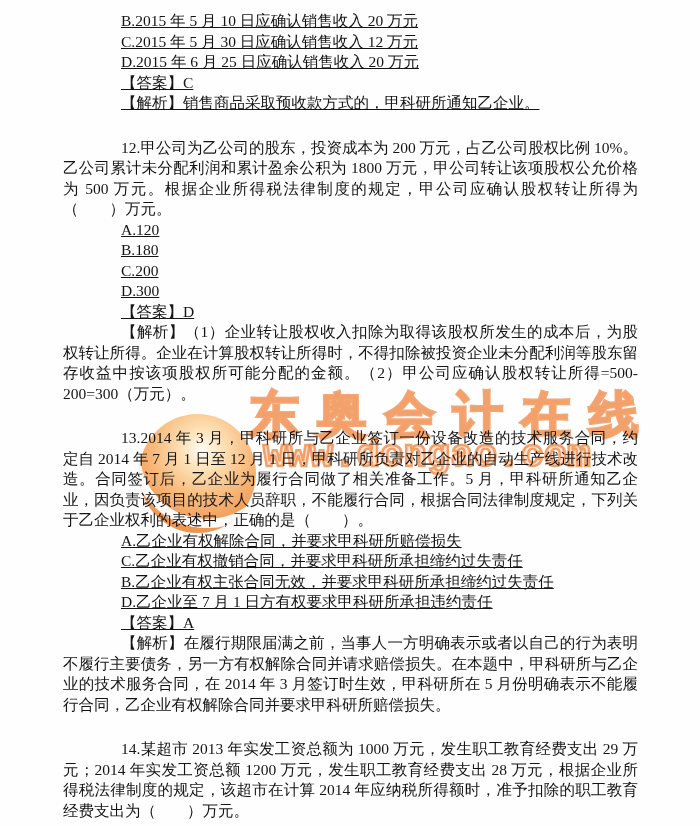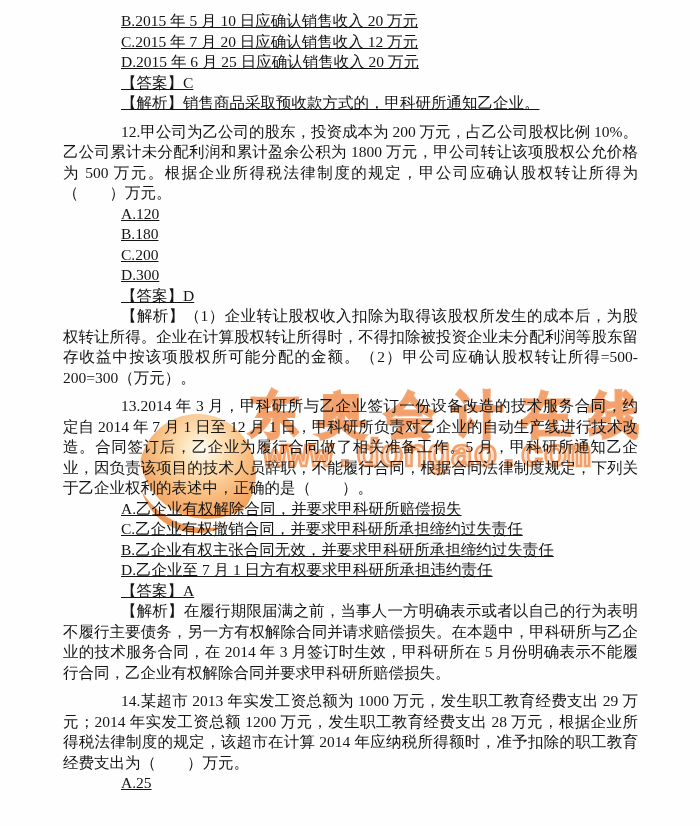--- a/index.html
+++ b/index.html
@@ -75,21 +75,21 @@
   .content {
     position: relative;
     z-index: 2;
     padding: 11px 62px 0 63px;
     color: #141414;
     font-size: 15.5px;
     line-height: 20.5px;
     text-align: justify;
   }
   .qblock { margin: 0; }
-  .qblock + .qblock { margin-top: 8px; }
+  .qblock + .qblock { margin-top: 24px; }
   .stem {
     margin: 0;
     text-indent: 58px;
   }
   .opt, .ansline, .analysis-first {
     margin: 0;
     text-decoration: underline;
   }
   .opt { padding-left: 58px; }
   .ansline { padding-left: 58px; }
@@ -108,21 +108,21 @@
       <div class="wm-swoosh"></div>
     </div>
     <div class="wm-cn">东奥会计在线</div>
     <div class="wm-url">www.dongao.com</div>
   </div>
 
   <div class="content">
 
     <section class="qblock">
       <div class="opt">B.2015 年 5 月 10 日应确认销售收入 20 万元</div>
-      <div class="opt">C.2015 年 7 月 20 日应确认销售收入 12 万元</div>
+      <div class="opt">C.2015 年 5 月 30 日应确认销售收入 12 万元</div>
       <div class="opt">D.2015 年 6 月 25 日应确认销售收入 20 万元</div>
       <div class="ansline"><span>【答案】</span><span>C</span></div>
       <div class="ansline"><span>【解析】</span><span>销售商品采取预收款方式的，甲科研所通知乙企业。</span></div>
     </section>
 
     <section class="qblock">
       <p class="stem">12.甲公司为乙公司的股东，投资成本为 200 万元，占乙公司股权比例 10%。乙公司累计未分配利润和累计盈余公积为 1800 万元，甲公司转让该项股权公允价格为 500 万元。根据企业所得税法律制度的规定，甲公司应确认股权转让所得为（　　）万元。</p>
       <div class="opt">A.120</div>
       <div class="opt">B.180</div>
       <div class="opt">C.200</div>

